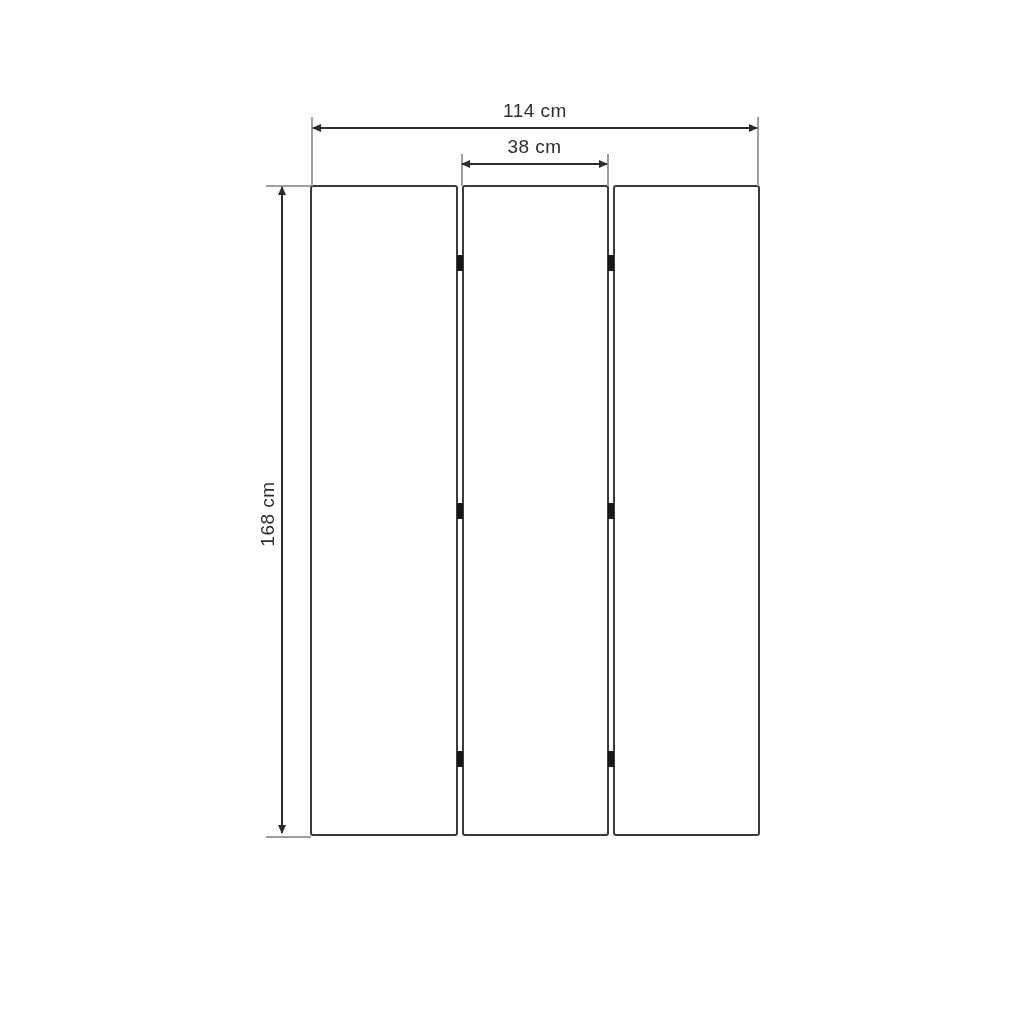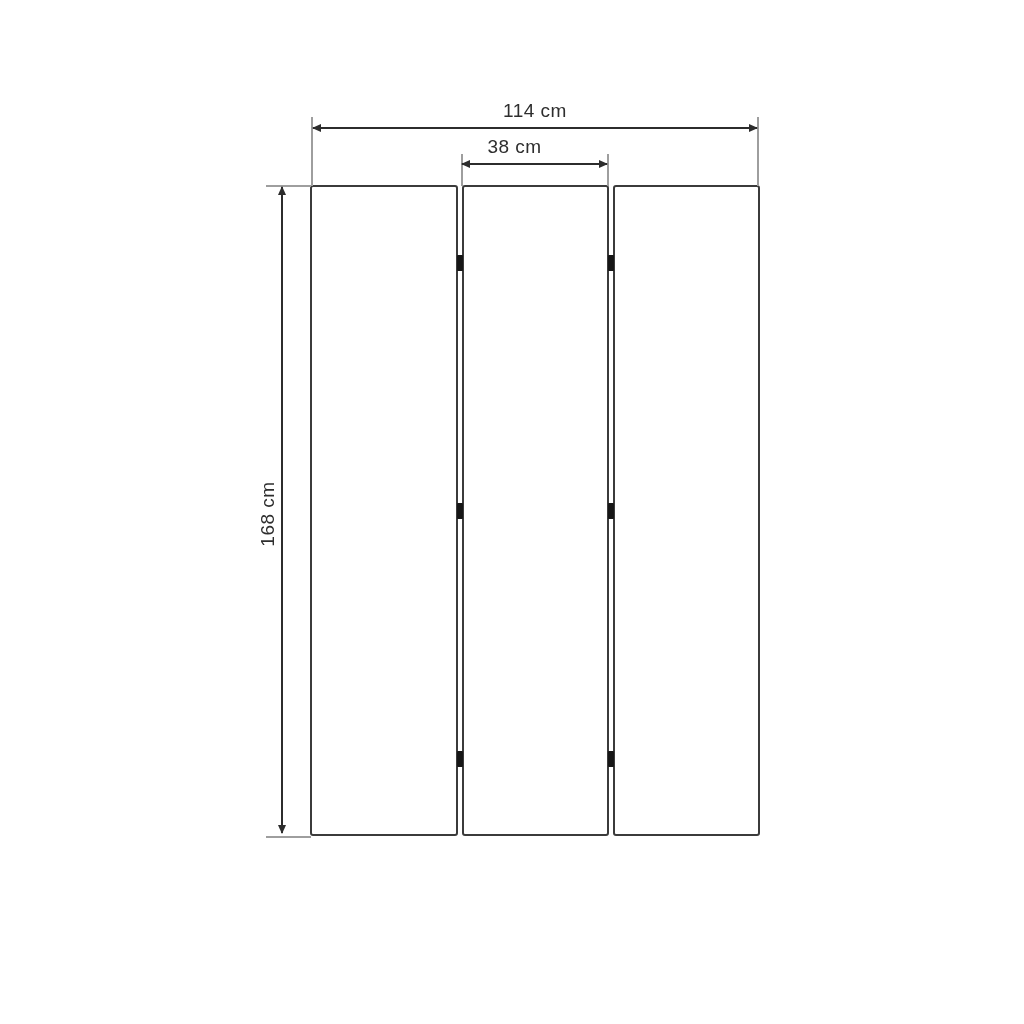--- a/index.html
+++ b/index.html
@@ -84,21 +84,21 @@
   
   .dim-label {
     position: absolute;
     color: var(--text);
     font-size: 19px;
     letter-spacing: 0.5px;
     text-align: center;
     white-space: nowrap;
   }
   .label-width { left: 313px; top: 100px; width: 444px; }
-  .label-panel { left: 442px; top: 136px; width: 145px; }
+  .label-panel { left: 462px; top: 136px; width: 145px; }
   .label-height {
     left: 268px;
     top: 514px;
     width: 0;
     overflow: visible;
     transform: translate(-50%, -50%) rotate(-90deg);
     transform-origin: center center;
     display: flex;
     justify-content: center;
   }

